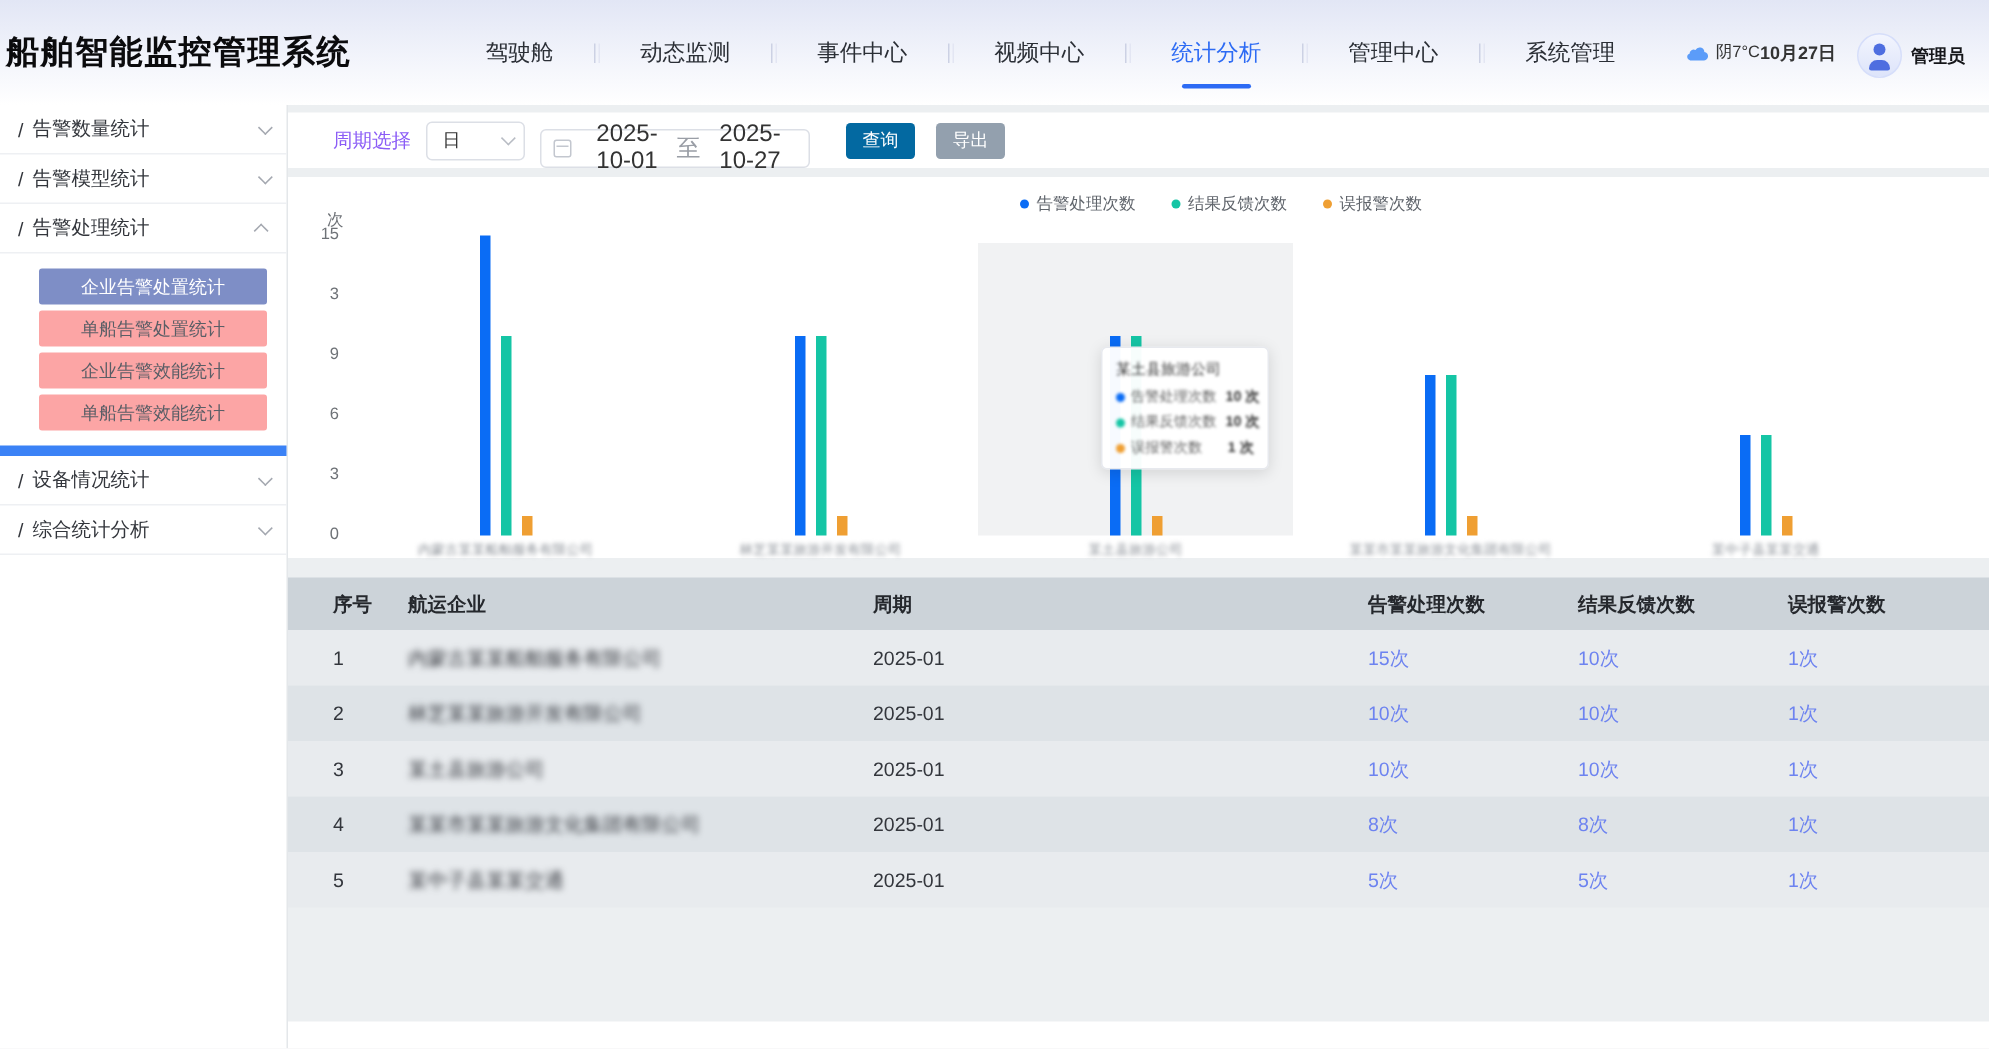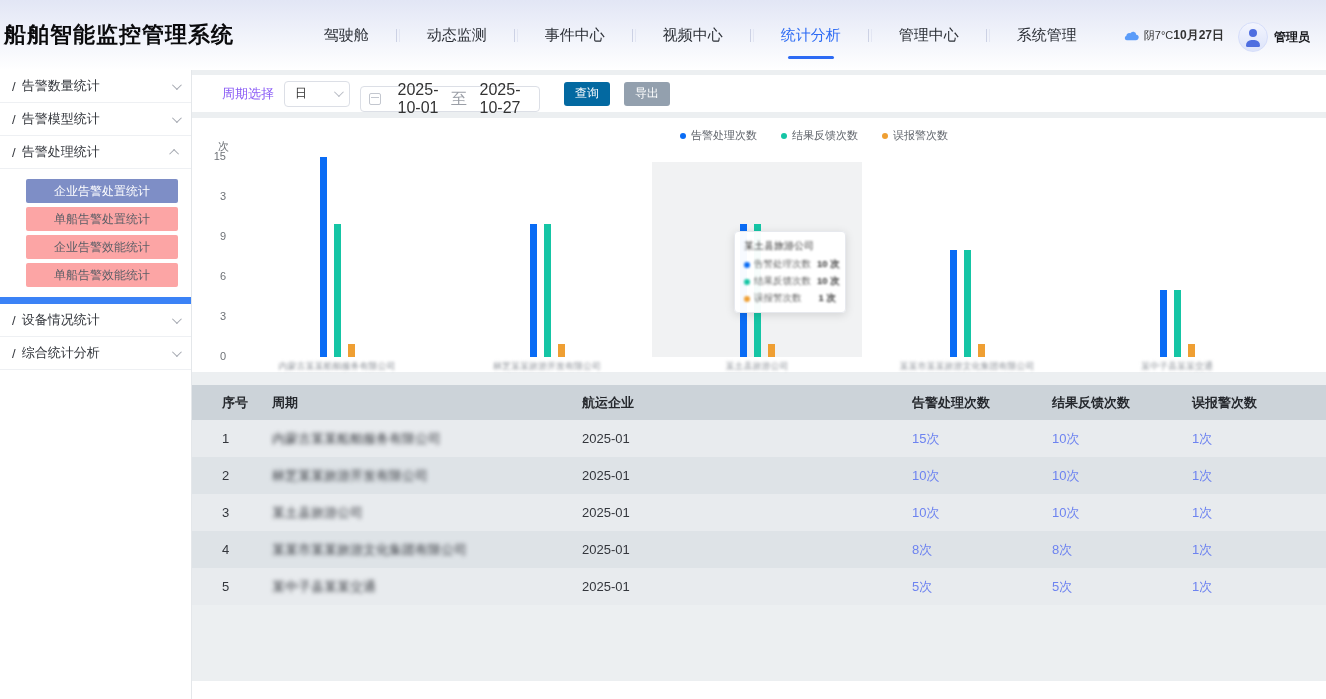--- a/index.html
+++ b/index.html
@@ -277,22 +277,22 @@
                 <div class="bar" style="height: 13.3333px; background: rgb(239, 159, 51);"></div>
               </div>
               <div class="x-label">某中子县某某交通</div>
             </div>
           </div>
       </div>
 
       <div class="data-table">
         <div class="t-head" id="table-head">
             <div class="th c0">序号</div>
+            <div class="th c1">航运企业</div>
             <div class="th c2">周期</div>
-            <div class="th c1">航运企业</div>
             <div class="th c3">告警处理次数</div>
             <div class="th c4">结果反馈次数</div>
             <div class="th c5">误报警次数</div>
           </div>
         <div id="table-body">
             <div class="trow light">
               <div class="td c0">1</div>
               <div class="td c1 redacted-name">内蒙古某某船舶服务有限公司</div>
               <div class="td c2">2025-01</div>
               <div class="td c3 link">15次</div>

